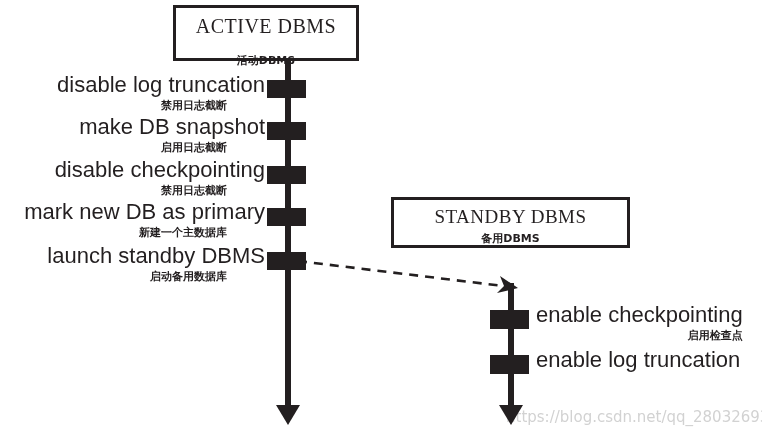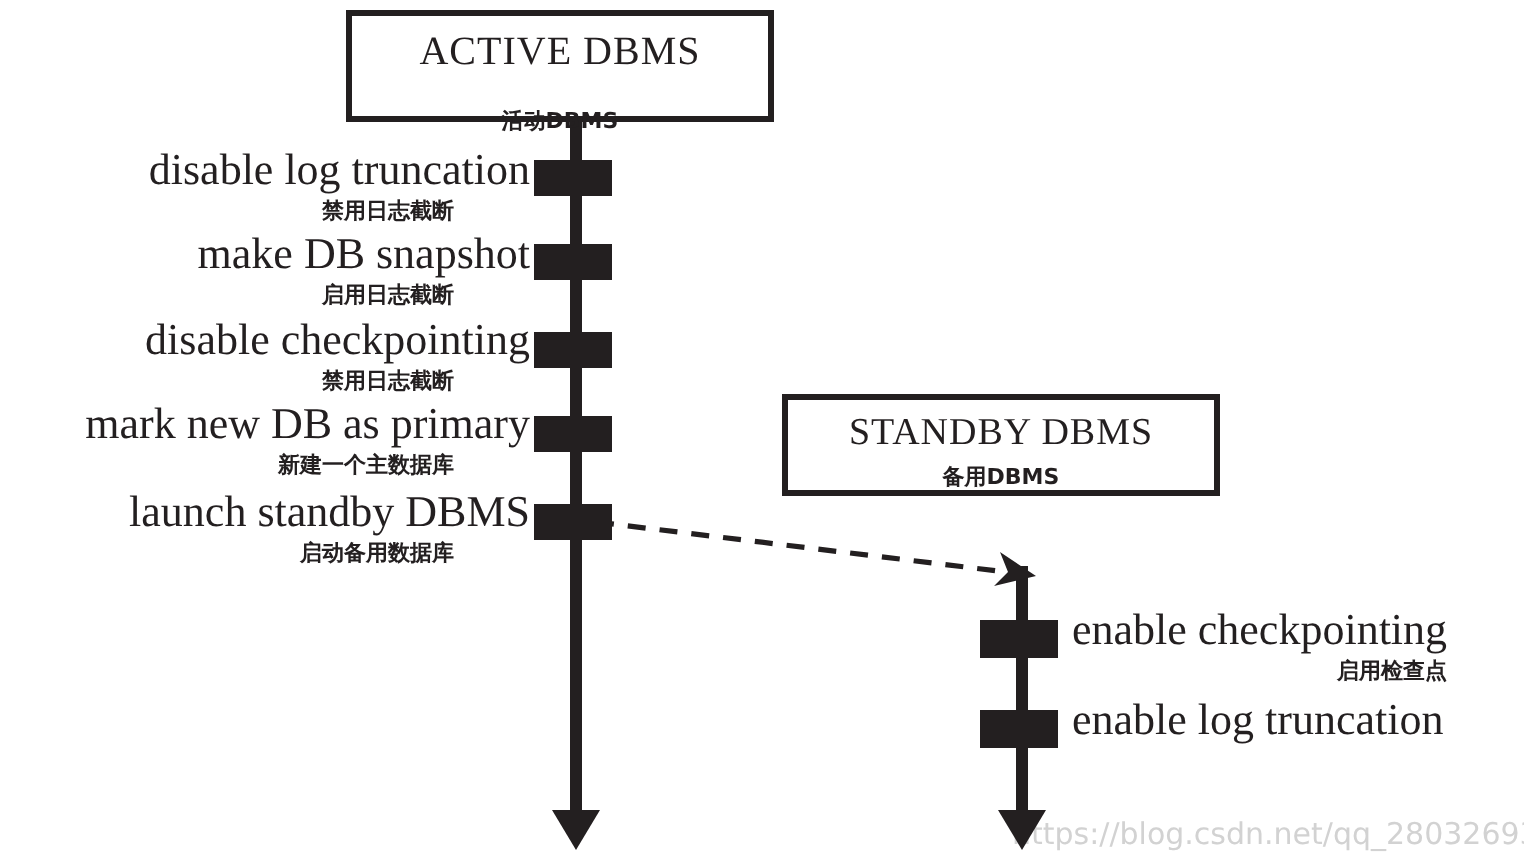--- a/index.html
+++ b/index.html
@@ -33,25 +33,25 @@
     line-height: 1;
   }
   .participant-sub {
     font-family: "DejaVu Sans", sans-serif;
     font-weight: bold;
     color: #231f20;
     white-space: nowrap;
     line-height: 1;
   }
 
-  #box-active { left: 173px; top: 5px; width: 214px; height: 56px; }
+  #box-active { left: 173px; top: 5px; width: 186px; height: 56px; }
   #box-active .participant-title { font-size: 20px; margin-top: 8px; }
   #box-active .participant-sub   { font-size: 11px; margin-top: 19px; }
 
-  #box-standby { left: 391px; top: 197px; width: 219px; height: 51px; }
+  #box-standby { left: 391px; top: 197px; width: 239px; height: 51px; }
   #box-standby .participant-title { font-size: 19px; margin-top: 7px; }
   #box-standby .participant-sub   { font-size: 11px; margin-top: 7px; }
 
   
   .lifeline {
     position: absolute;
     width: 6px;
     background: #231f20;
     z-index: 1;
   }
@@ -78,21 +78,21 @@
   }
   .activation.left  { left: 267px; width: 39px; height: 18px; }
   .activation.right { left: 490px; width: 39px; height: 19px; }
 
   
   .step-label {
     position: absolute;
     z-index: 4;
   }
   .step-label .en {
-    font-family: Liberation Serif, serif;
+    font-family: Liberation Sans, sans-serif;
     font-size: 22px;
     color: #231f20;
     line-height: 1;
     white-space: nowrap;
     display: block;
   }
   .step-label .zh {
     font-family: "DejaVu Sans", sans-serif;
     font-weight: bold;
     font-size: 11px;

